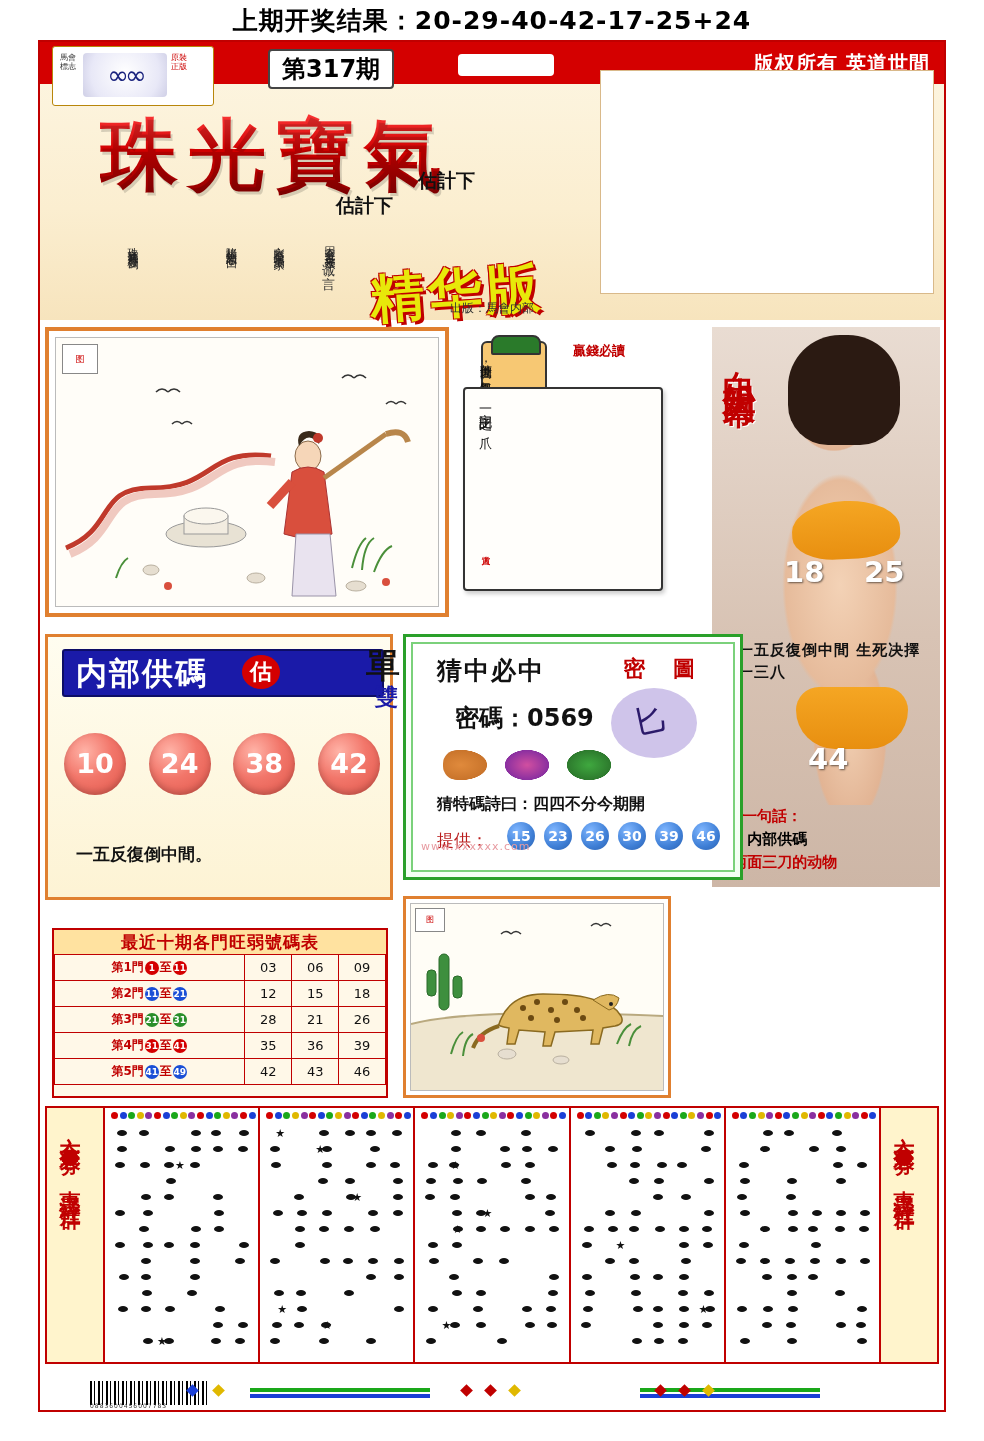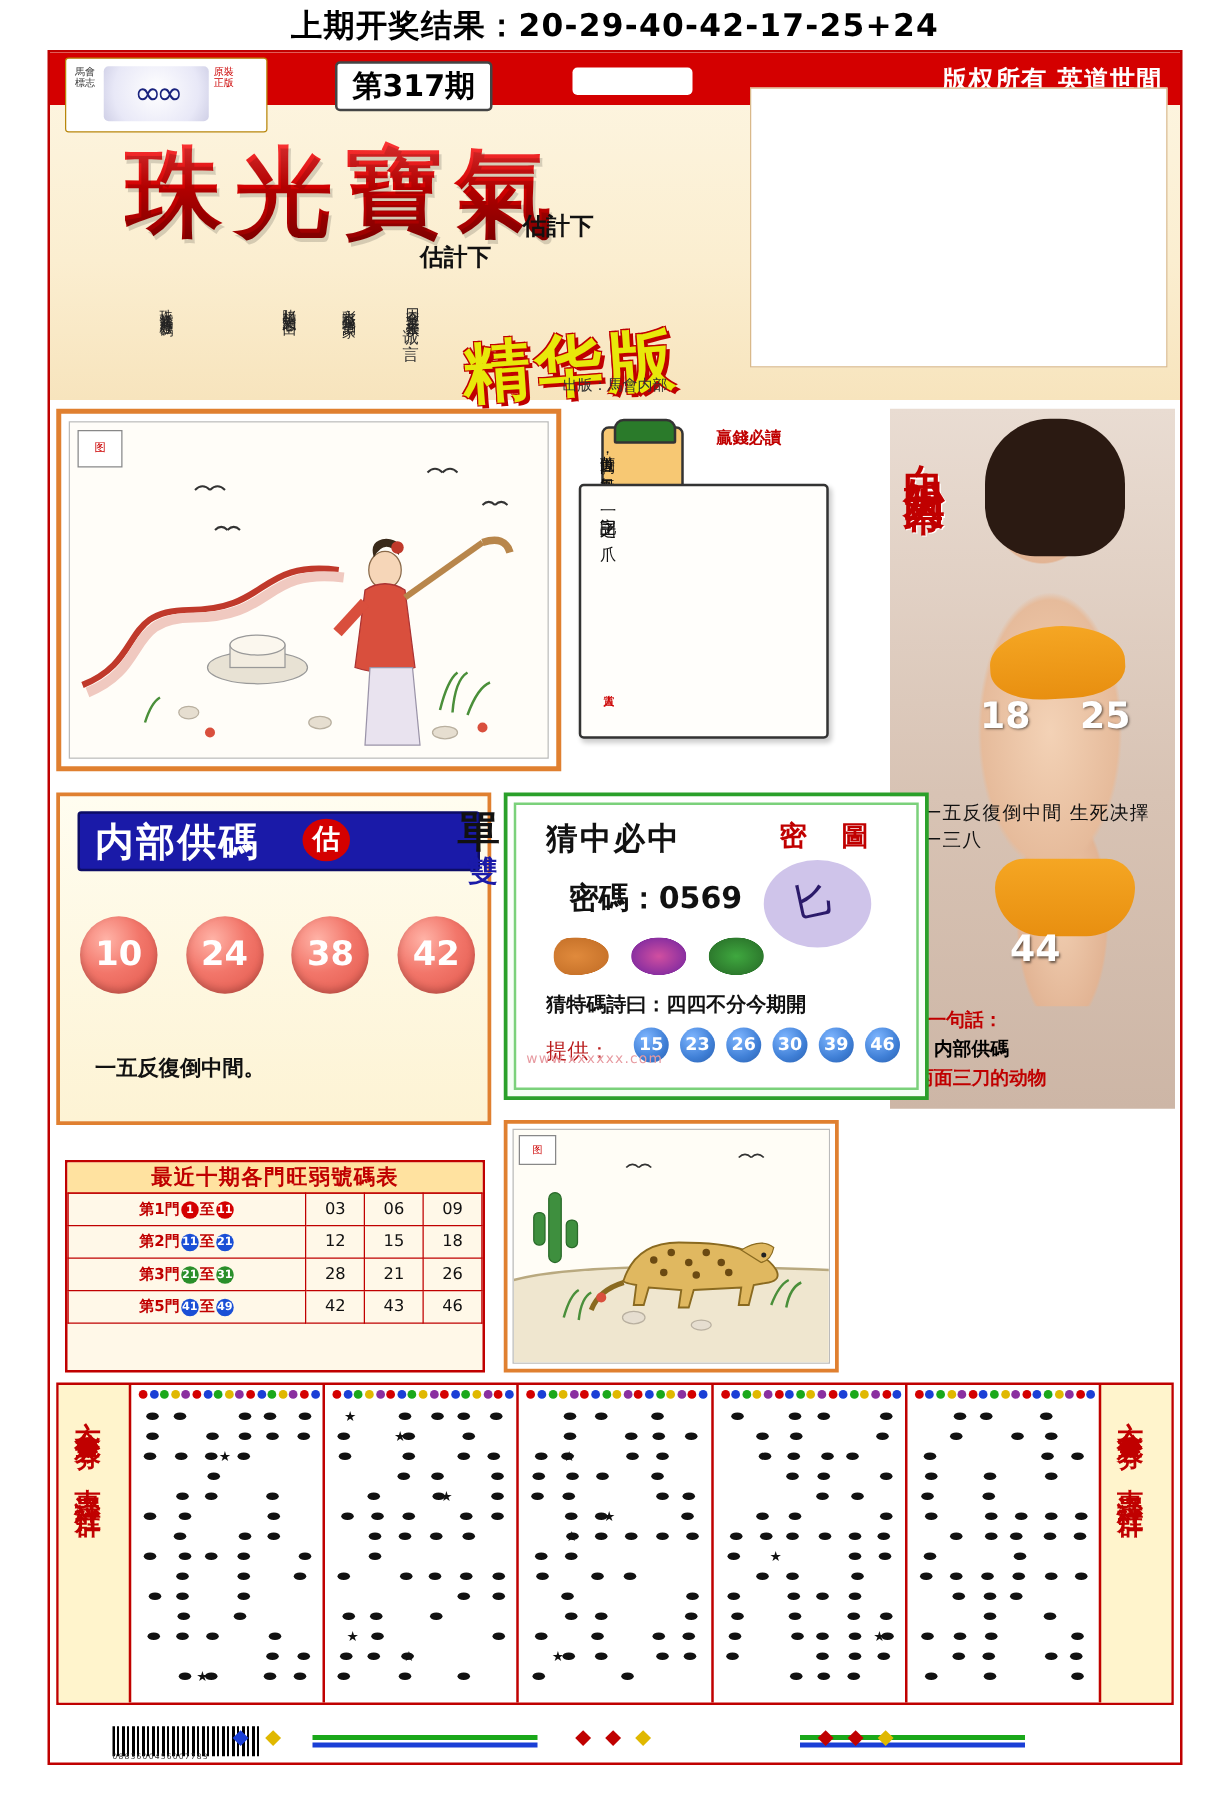--- a/index.html
+++ b/index.html
@@ -339,21 +339,21 @@
   .m-n1 { left: 72px; top: 228px; }
   .m-n2 { left: 152px; top: 228px; }
   .m-n3 { left: 96px; top: 415px; }
   .model-line {
     position: absolute;
     left: 26px; top: 312px;
     width: 196px;
     font-size: 15px;
     line-height: 22px;
     color: #111;
-    font-weight: normal;
+    font-weight: bold;
     letter-spacing: 1px;
   }
   .model-foot {
     position: absolute;
     left: 0; top: 478px;
     width: 228px;
     font-size: 15px;
     line-height: 23px;
     color: #c00000;
     font-weight: bold;
@@ -838,20 +838,26 @@
         <td class="gate"><span>第2門</span><span class="mini-ball b">11</span>至<span class="mini-ball b">21</span></td>
         <td>12</td>
         <td>15</td>
         <td>18</td>
       </tr>
       <tr>
         <td class="gate"><span>第3門</span><span class="mini-ball g">21</span>至<span class="mini-ball g">31</span></td>
         <td>28</td>
         <td>21</td>
         <td>26</td>
+      </tr>
+      <tr>
+        <td class="gate"><span>第4門</span><span class="mini-ball">31</span>至<span class="mini-ball">41</span></td>
+        <td>35</td>
+        <td>36</td>
+        <td>39</td>
       </tr>
       <tr>
         <td class="gate"><span>第5門</span><span class="mini-ball b">41</span>至<span class="mini-ball b">49</span></td>
         <td>42</td>
         <td>43</td>
         <td>46</td>
       </tr>
     </tbody>
       </table>
   </div>

